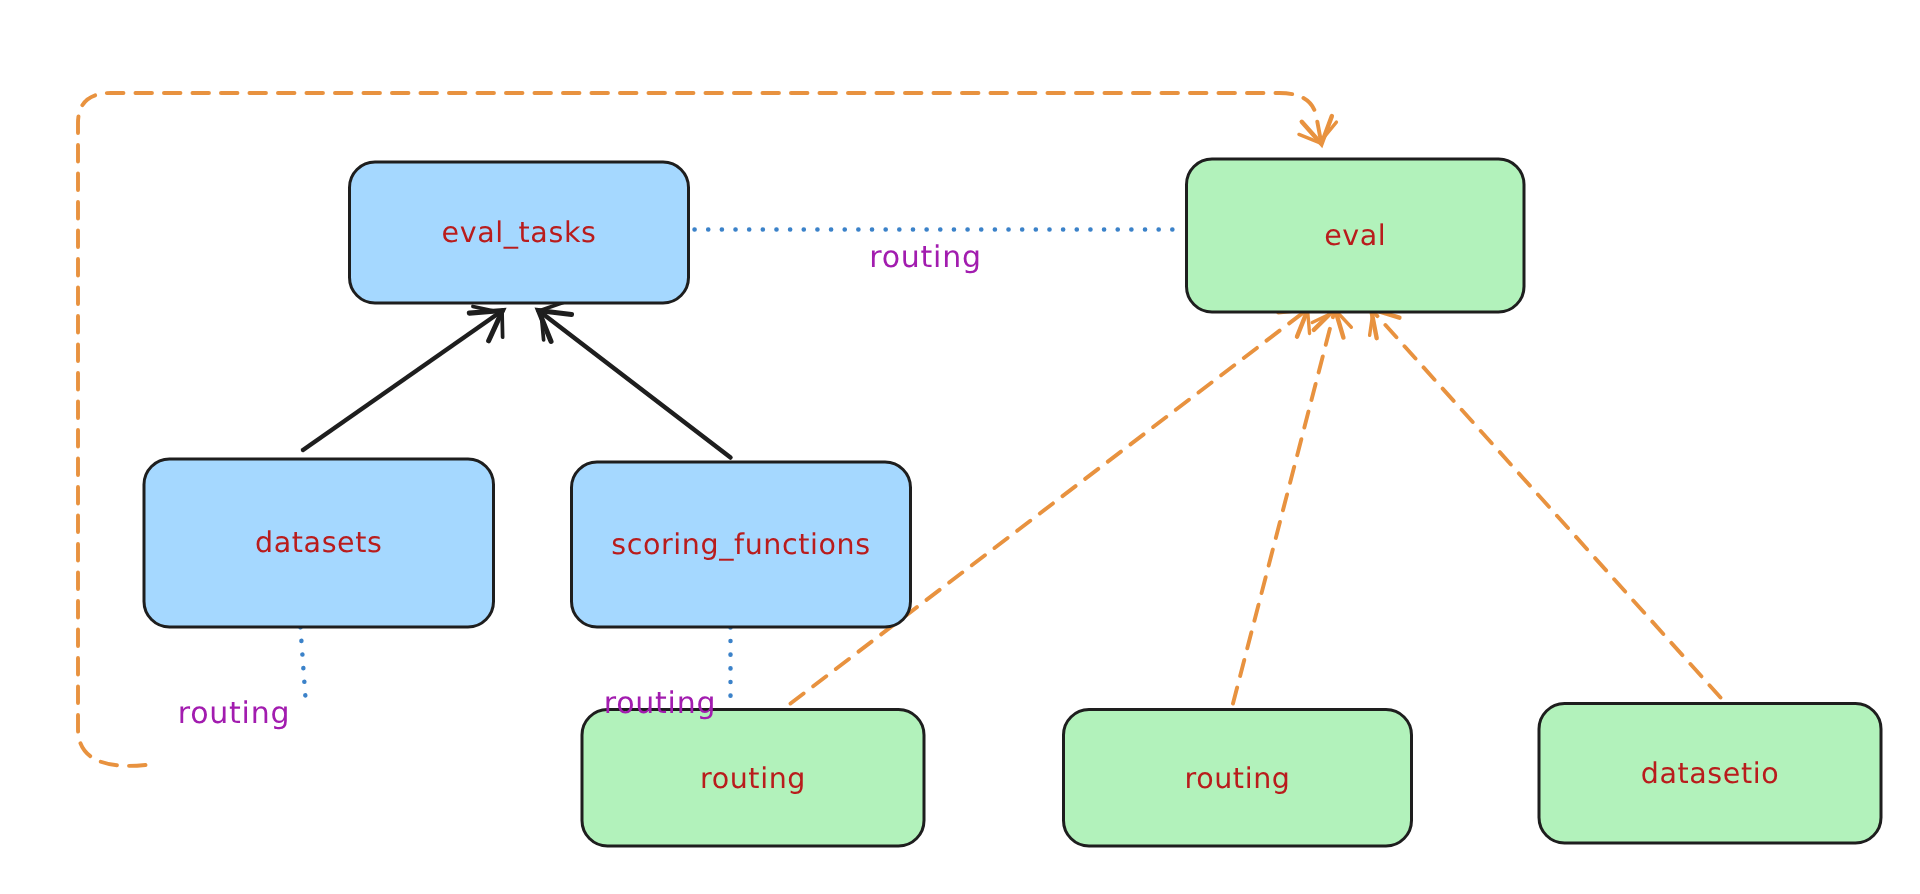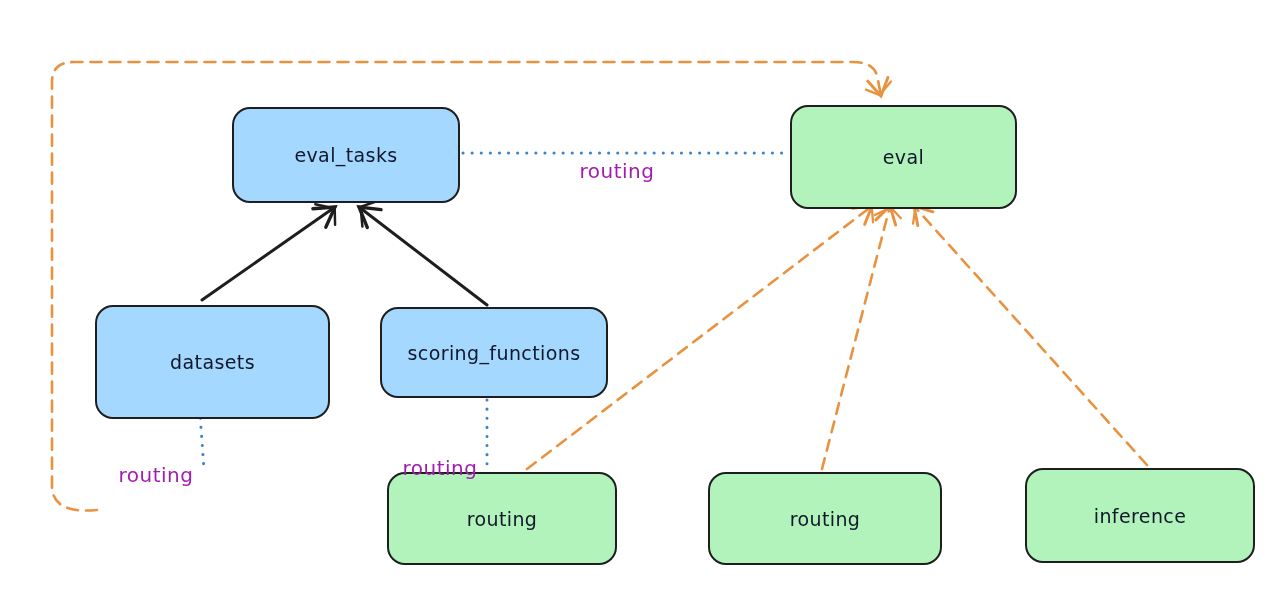--- a/index.html
+++ b/index.html
@@ -17,31 +17,31 @@
     width: 1280px; height: 596px;
   }
   .node {
     position: absolute;
     box-sizing: border-box;
     border: 2.5px solid #1e1e1e;
     border-radius: 18px;
     display: flex;
     align-items: center;
     justify-content: center;
-    color: #0f172a;
+    color: #b91c1c;
     font-size: 19px;
     letter-spacing: 0.4px;
   }
   .node.blue  { background: #a5d8ff; }
   .node.green { background: #b2f2bb; }
 
   .node-eval-tasks        { left: 232px;  top: 107px; width: 228px; height: 96px; }
   .node-eval              { left: 790px;  top: 105px; width: 227px; height: 104px; }
   .node-datasets          { left: 95px;   top: 305px; width: 235px; height: 114px; }
-  .node-scoring-functions { left: 380px;  top: 307px; width: 228px; height: 91px; }
+  .node-scoring-functions { left: 380px;  top: 307px; width: 228px; height: 112px; }
   .node-datasetio         { left: 95px;   top: 473px; width: 235px; height: 92px; }
   .node-scoring           { left: 387px;  top: 472px; width: 230px; height: 93px; }
   .node-agents            { left: 708px;  top: 472px; width: 234px; height: 93px; }
   .node-inference         { left: 1025px; top: 468px; width: 230px; height: 95px; }
 
   .edge-label {
     position: absolute;
     width: 96px;
     text-align: center;
     color: #a21caf;
@@ -95,20 +95,20 @@
   <div class="node blue node-scoring-functions">
     <span>scoring_functions</span>
   </div>
   <div class="node green node-scoring">
     <span>routing</span>
   </div>
   <div class="node green node-agents">
     <span>routing</span>
   </div>
   <div class="node green node-inference">
-    <span>inference</span>
+    <span>datasetio</span>
   </div>
 
   <div class="edge-label edge-label-1">routing</div>
   <div class="edge-label edge-label-2">routing</div>
   <div class="edge-label edge-label-3">routing</div>
 
 </div>
 
 </body></html>

